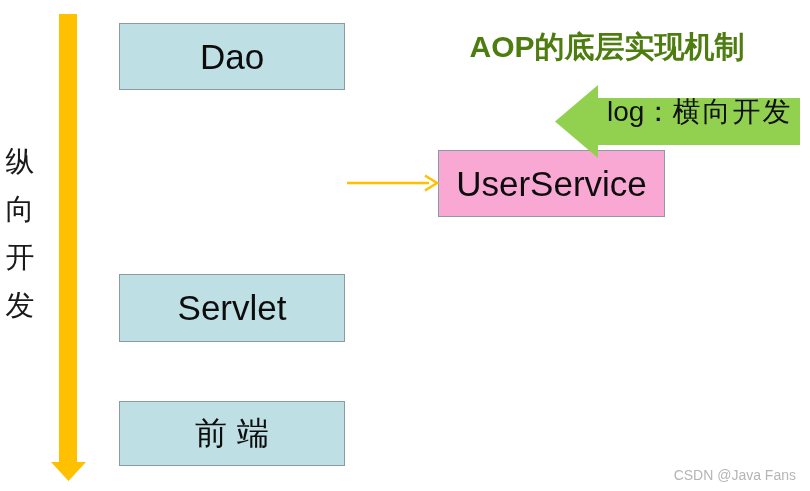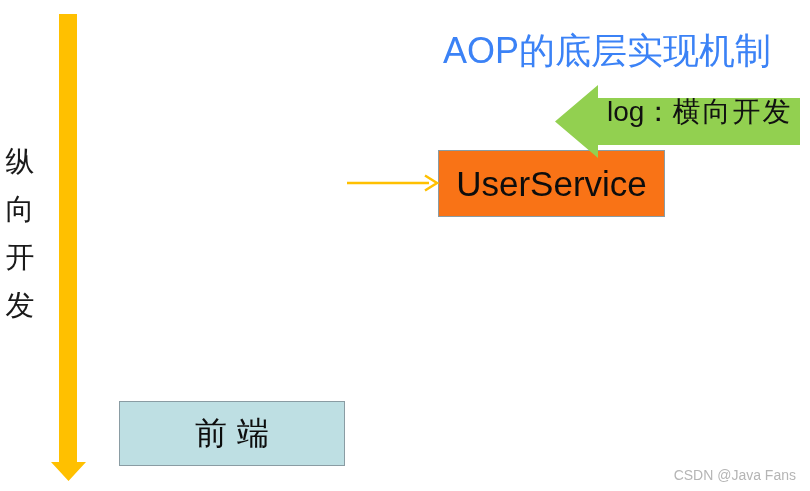--- a/index.html
+++ b/index.html
@@ -34,21 +34,21 @@
   .box-service { top: 150px; height: 68px; }
   .box-servlet { top: 274px; height: 68px; }
   .box-front   { top: 401px; height: 65px;
                  font-family: Liberation Mono, monospace;
                  font-size: 32px; letter-spacing: 10px; }
   .box-front .lbl { padding-left: 10px; }
   .box-userservice {
     position: absolute;
     left: 438px; top: 150px;
     width: 227px; height: 67px;
-    background: #f97316;
+    background: #f9a8d4;
     border: 1.5px solid #8A9CA3;
     box-sizing: border-box;
     display: flex;
     align-items: center;
     justify-content: center;
     font-size: 35px;
     color: #0d0d0d;
     z-index: 1;
   }
   
@@ -57,23 +57,23 @@
     left: 0; top: 0;
     z-index: 2;
     pointer-events: none;
   }
   
   .title {
     position: absolute;
     left: 430px; top: 27px;
     width: 354px;
     text-align: center;
-    font-size: 36px;
-    font-weight: 400;
-    color: #3b82f6;
+    font-size: 30px;
+    font-weight: 700;
+    color: #4d7c0f;
     z-index: 3;
     white-space: nowrap;
   }
   
   .vertical-label {
     position: absolute;
     left: 4px; top: 146px;
     width: 32px;
     display: flex;
     flex-direction: column;
@@ -112,20 +112,26 @@
     color: #B5B5B5;
     z-index: 3;
     margin-left: 24px;
   }
 </style>
 </head>
 <body>
 
 <div class="canvas">
 
+  <div class="layer-box box-dao">
+    <span class="lbl">Dao</span>
+  </div>
+  <div class="layer-box box-servlet">
+    <span class="lbl">Servlet</span>
+  </div>
   <div class="layer-box box-front">
     <span class="lbl">前端</span>
   </div>
   <div class="box-userservice">
     <span class="lbl">UserService</span>
   </div>
 
   <svg class="arrow-layer" width="810" height="491" viewBox="0 0 810 491">
 
     <polygon points="59,14 77,14 77,462 86,462 68.5,481 51,462 59,462" fill="#FFC000"></polygon>

